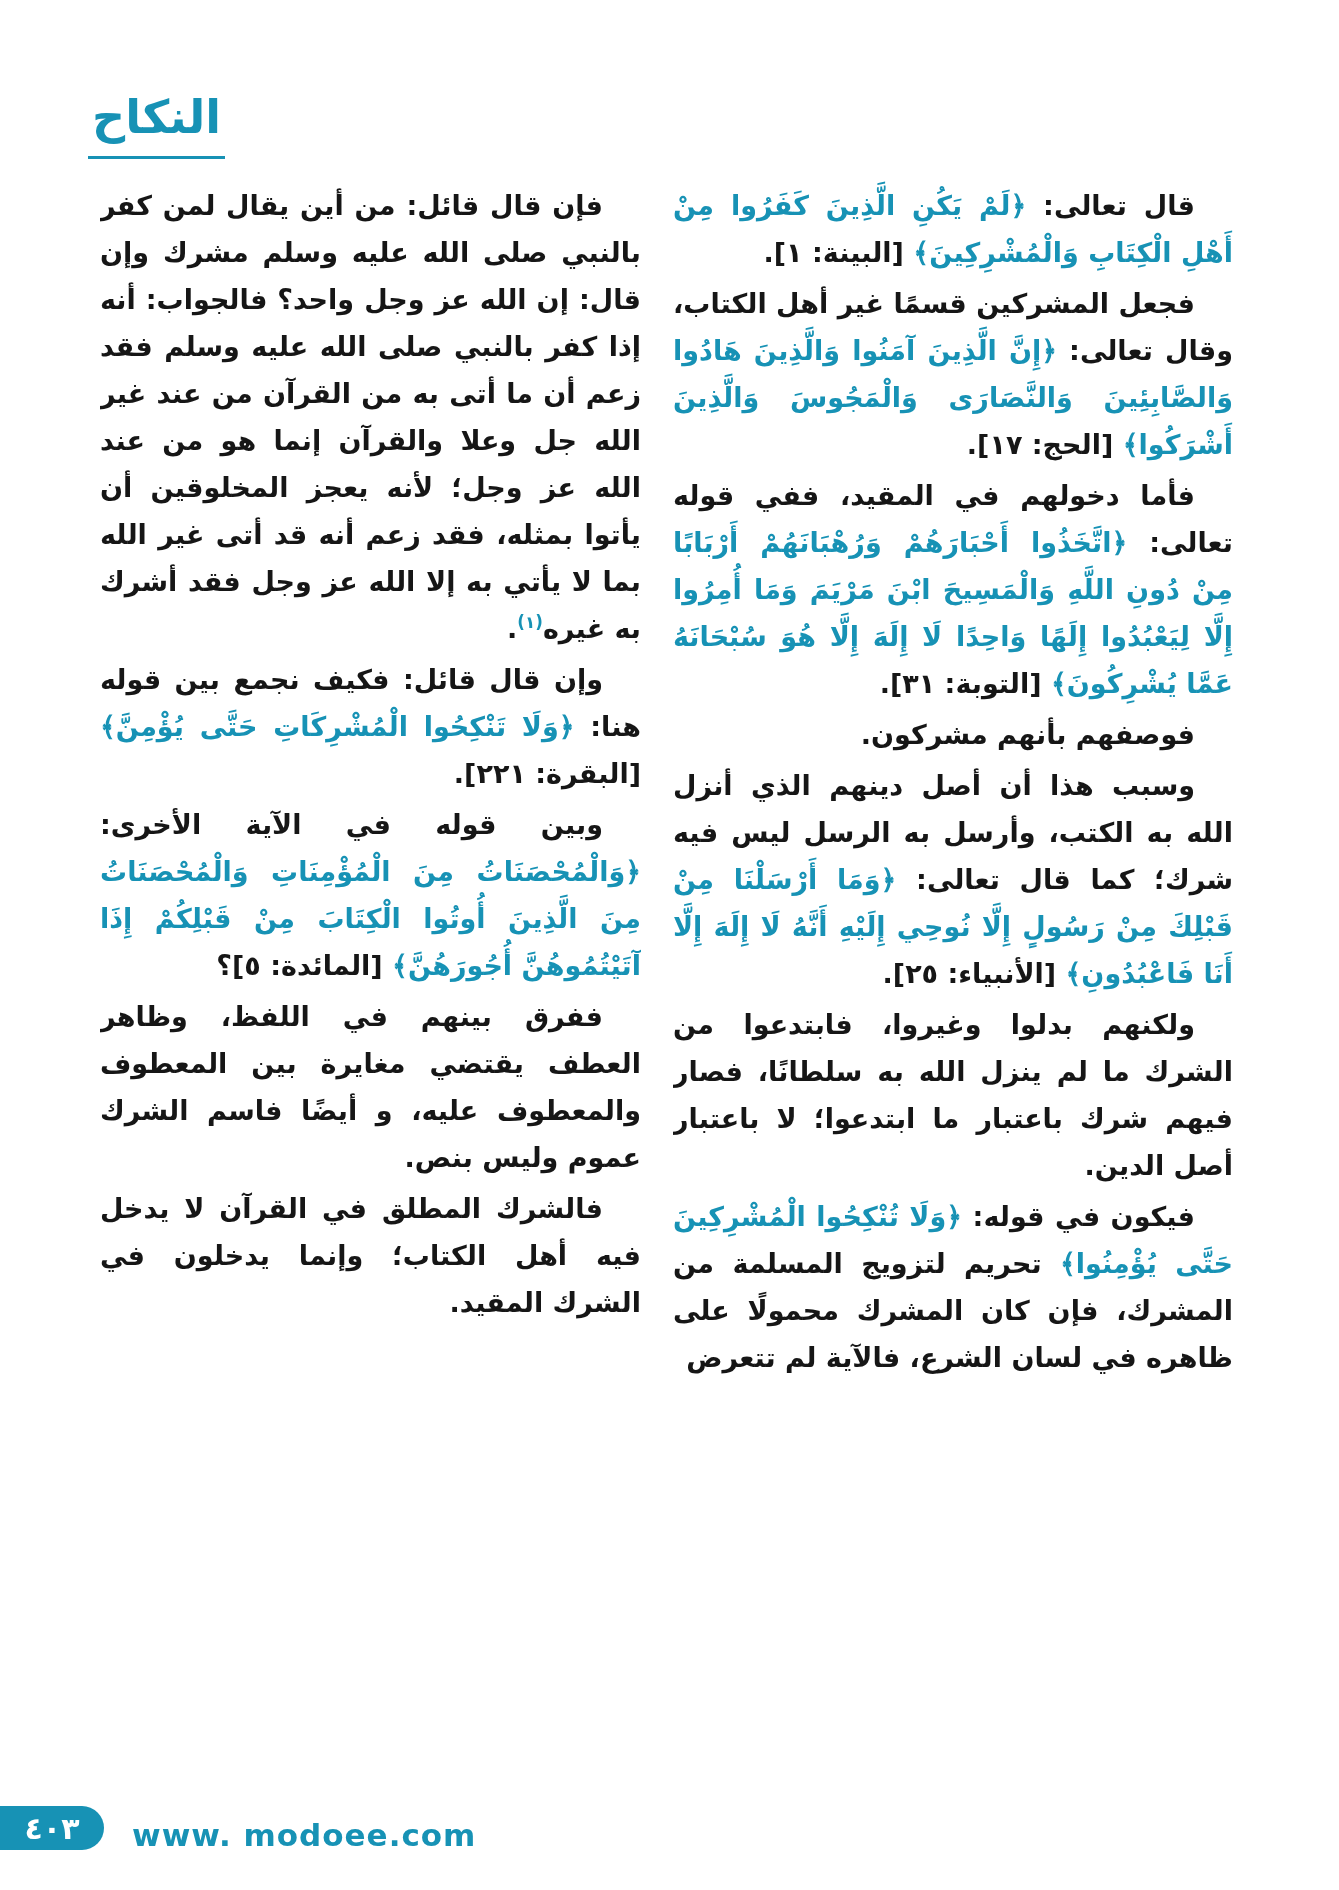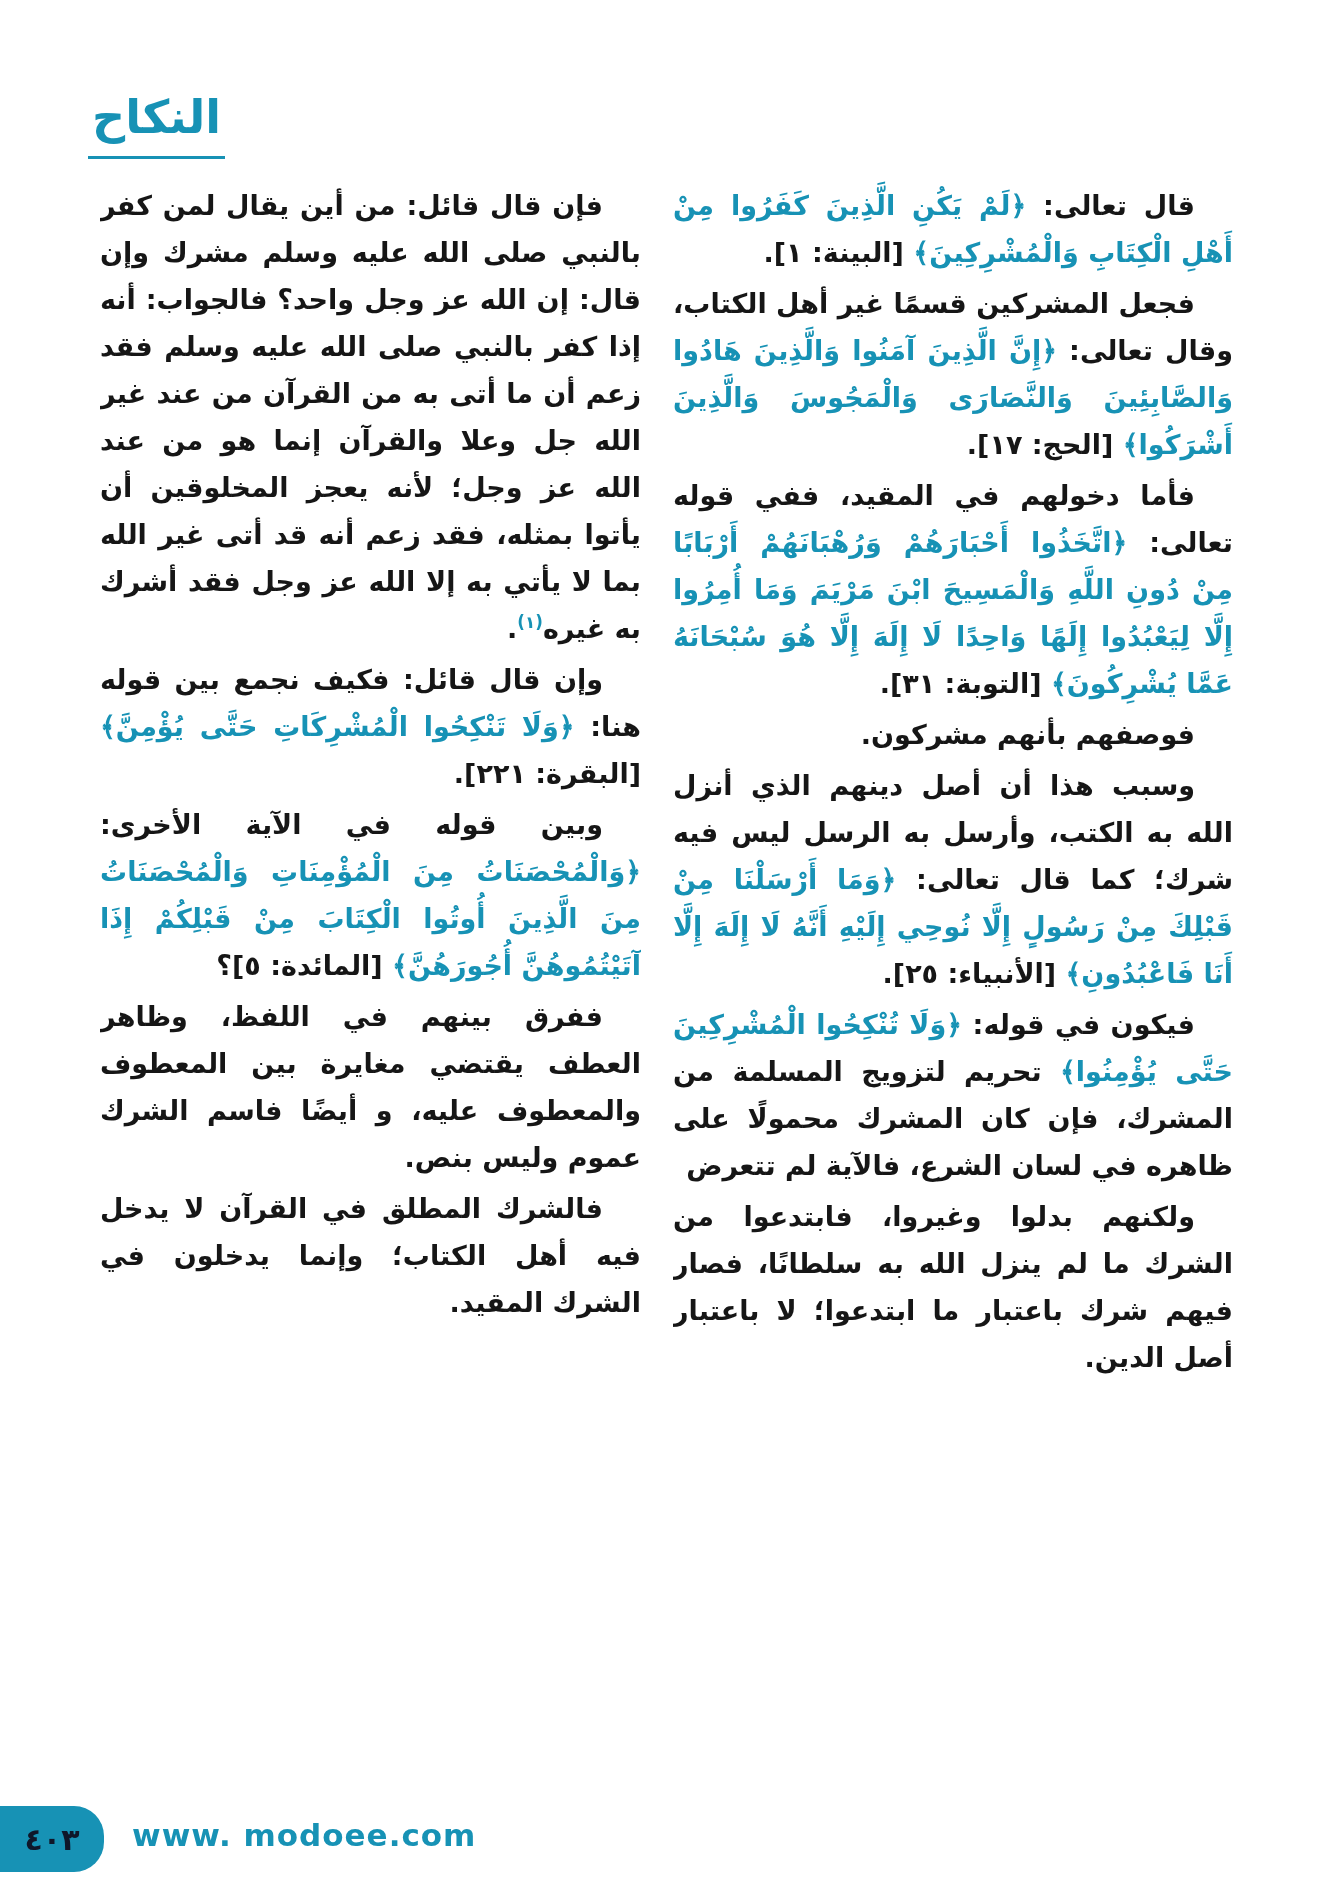--- a/index.html
+++ b/index.html
@@ -30,23 +30,23 @@
     font-weight:600; direction:rtl;
   }
   .run { white-space:pre-wrap; }
   .run-quran { color:var(--accent); font-weight:bold; }
   .run-ref   { color:var(--ink); font-weight:600; }
   .run-marker{
     color:var(--accent); font-size:0.62em; vertical-align:super;
     font-weight:bold; line-height:0;
   }
   .footer-badge {
-    position:absolute; left:0; top:1806px; width:104px; height:66px;
+    position:absolute; left:0; top:1806px; width:104px; height:44px;
     background:var(--accent); border-radius:0 30px 30px 0;
-    color:#0f172a; display:flex; align-items:center; justify-content:center;
+    color:#ffffff; display:flex; align-items:center; justify-content:center;
     font-size:30px; font-weight:bold;
   }
   .footer-site {
     position:absolute; left:132px; top:1817px;
     color:var(--accent); font-size:31px; font-weight:bold; direction:ltr;
     letter-spacing:1px;
   }
 </style>
 </head>
 <body>
@@ -57,22 +57,22 @@
     <h1 class="title">النكاح</h1>
   </div>
 
   <div class="columns">
     <section class="column col-right" id="col-right">
         <p class="para"><span class="run run-text">قال تعالى: </span><span class="run run-quran">﴿لَمْ يَكُنِ الَّذِينَ كَفَرُوا مِنْ أَهْلِ الْكِتَابِ وَالْمُشْرِكِينَ﴾ </span><span class="run run-ref">[البينة: ١].</span></p>
         <p class="para"><span class="run run-text">فجعل المشركين قسمًا غير أهل الكتاب، وقال تعالى: </span><span class="run run-quran">﴿إِنَّ الَّذِينَ آمَنُوا وَالَّذِينَ هَادُوا وَالصَّابِئِينَ وَالنَّصَارَى وَالْمَجُوسَ وَالَّذِينَ أَشْرَكُوا﴾ </span><span class="run run-ref">[الحج: ١٧].</span></p>
         <p class="para"><span class="run run-text">فأما دخولهم في المقيد، ففي قوله تعالى: </span><span class="run run-quran">﴿اتَّخَذُوا أَحْبَارَهُمْ وَرُهْبَانَهُمْ أَرْبَابًا مِنْ دُونِ اللَّهِ وَالْمَسِيحَ ابْنَ مَرْيَمَ وَمَا أُمِرُوا إِلَّا لِيَعْبُدُوا إِلَهًا وَاحِدًا لَا إِلَهَ إِلَّا هُوَ سُبْحَانَهُ عَمَّا يُشْرِكُونَ﴾ </span><span class="run run-ref">[التوبة: ٣١].</span></p>
         <p class="para"><span class="run run-text">فوصفهم بأنهم مشركون.</span></p>
         <p class="para"><span class="run run-text">وسبب هذا أن أصل دينهم الذي أنزل الله به الكتب، وأرسل به الرسل ليس فيه شرك؛ كما قال تعالى: </span><span class="run run-quran">﴿وَمَا أَرْسَلْنَا مِنْ قَبْلِكَ مِنْ رَسُولٍ إِلَّا نُوحِي إِلَيْهِ أَنَّهُ لَا إِلَهَ إِلَّا أَنَا فَاعْبُدُونِ﴾ </span><span class="run run-ref">[الأنبياء: ٢٥].</span></p>
+        <p class="para"><span class="run run-text">ولكنهم بدلوا وغيروا، فابتدعوا من الشرك ما لم ينزل الله به سلطانًا، فصار فيهم شرك باعتبار ما ابتدعوا؛ لا باعتبار أصل الدين.</span></p>
         <p class="para"><span class="run run-text">فيكون في قوله: </span><span class="run run-quran">﴿وَلَا تُنْكِحُوا الْمُشْرِكِينَ حَتَّى يُؤْمِنُوا﴾ </span><span class="run run-text">تحريم لتزويج المسلمة من المشرك، فإن كان المشرك محمولًا على ظاهره في لسان الشرع، فالآية لم تتعرض</span></p>
-        <p class="para"><span class="run run-text">ولكنهم بدلوا وغيروا، فابتدعوا من الشرك ما لم ينزل الله به سلطانًا، فصار فيهم شرك باعتبار ما ابتدعوا؛ لا باعتبار أصل الدين.</span></p>
       </section>
     <section class="column col-left">
       <div id="col-left-paras">
           <p class="para"><span class="run run-text">فإن قال قائل: من أين يقال لمن كفر بالنبي صلى الله عليه وسلم مشرك وإن قال: إن الله عز وجل واحد؟ فالجواب: أنه إذا كفر بالنبي صلى الله عليه وسلم فقد زعم أن ما أتى به من القرآن من عند غير الله جل وعلا والقرآن إنما هو من عند الله عز وجل؛ لأنه يعجز المخلوقين أن يأتوا بمثله، فقد زعم أنه قد أتى غير الله بما لا يأتي به إلا الله عز وجل فقد أشرك به غيره</span><span class="run run-marker">(١)</span><span class="run run-text">.</span></p>
           <p class="para"><span class="run run-text">وإن قال قائل: فكيف نجمع بين قوله هنا: </span><span class="run run-quran">﴿وَلَا تَنْكِحُوا الْمُشْرِكَاتِ حَتَّى يُؤْمِنَّ﴾ </span><span class="run run-ref">[البقرة: ٢٢١].</span></p>
           <p class="para"><span class="run run-text">وبين قوله في الآية الأخرى: </span><span class="run run-quran">﴿وَالْمُحْصَنَاتُ مِنَ الْمُؤْمِنَاتِ وَالْمُحْصَنَاتُ مِنَ الَّذِينَ أُوتُوا الْكِتَابَ مِنْ قَبْلِكُمْ إِذَا آتَيْتُمُوهُنَّ أُجُورَهُنَّ﴾ </span><span class="run run-ref">[المائدة: ٥]؟</span></p>
           <p class="para"><span class="run run-text">ففرق بينهم في اللفظ، وظاهر العطف يقتضي مغايرة بين المعطوف والمعطوف عليه، و أيضًا فاسم الشرك عموم وليس بنص.</span></p>
           <p class="para"><span class="run run-text">فالشرك المطلق في القرآن لا يدخل فيه أهل الكتاب؛ وإنما يدخلون في الشرك المقيد.</span></p>
         </div>
 

